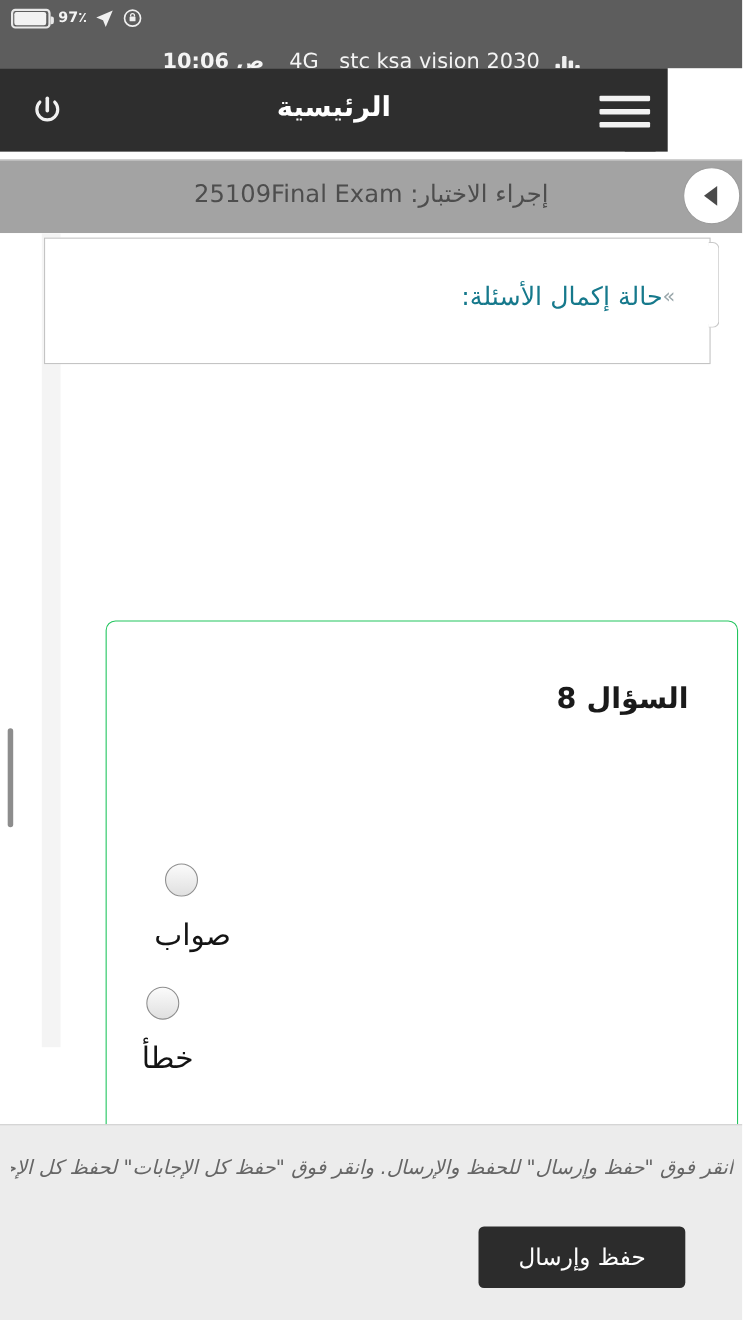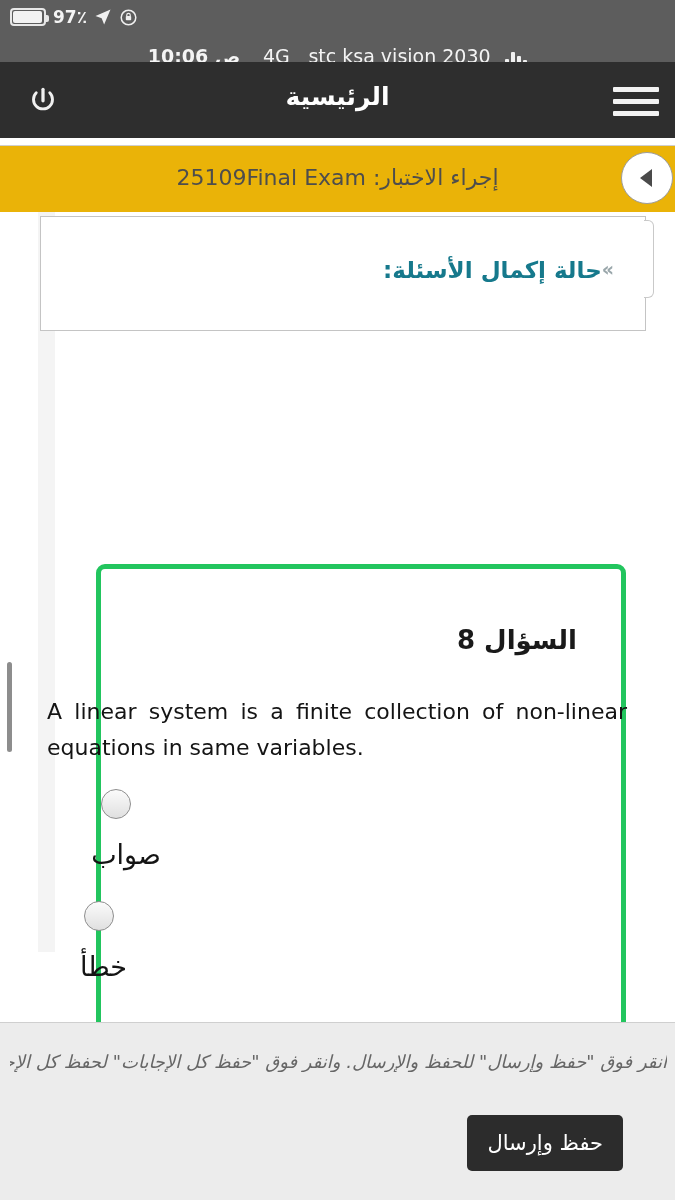--- a/index.html
+++ b/index.html
@@ -56,21 +56,21 @@
   }
   .battery i {
     position: absolute;
     left: 1px; top: 1px; bottom: 1px;
     width: 92%;
     background: #f2f2f2;
     border-radius: 2px;
     display: block;
   }
   .sb-batt-pct {
-    font-size: 17px;
+    font-size: 13px;
     font-weight: 600;
     letter-spacing: -0.4px;
     color: #f4f4f4;
     direction: ltr;
   }
   .sb-icon { display: inline-flex; align-items: center; }
 
   .sb-center {
     position: absolute;
     top: 6px;
@@ -99,21 +99,21 @@
   .lock-glyph {
     display: inline-block;
     vertical-align: -2px;
     margin-right: 5px;
   }
 
   
   .appbar {
     position: absolute;
     top: 62px; left: 0;
-    width: 675px;
+    width: 607px;
     height: 76px;
     background: #2e2e2e;
   }
   .appbar-title {
     position: absolute;
     left: 0; right: 0;
     top: 20px;
     text-align: center;
     color: #ffffff;
     font-size: 25px;
@@ -140,21 +140,21 @@
     background: #f2f2f2;
     border-radius: 1px;
   }
 
   
   .subbar {
     position: absolute;
     top: 145px; left: 0;
     width: 675px;
     height: 67px;
-    background: #eab308;
+    background: #a3a3a3;
     border-top: 1px solid #cfcfcf;
     padding-left: 14px;
   }
   .subbar-title {
     position: absolute;
     left: 0; right: 0;
     top: 19px;
     text-align: center;
     font-size: 22px;
     color: #4d4d4d;
@@ -243,42 +243,42 @@
     width: 10px; height: 78px;
     background: #ffffff;
     border: 1px solid #c9c9c9;
     border-left: none;
     border-radius: 0 6px 6px 0;
   }
   .status-heading {
     position: absolute;
     right: 22px; top: 40px;
     font-size: 23px;
-    font-weight: 700;
+    font-weight: 400;
     color: #16798c;
     direction: rtl;
     white-space: nowrap;
     cursor: pointer;
   }
   .chev-dbl {
     display: inline-block;
     color: #9aa7ab;
     font-size: 19px;
     margin-right: 9px;
     vertical-align: 2px;
   }
 
   
   .q-card {
     position: absolute;
     left: 96px; top: 352px;
-    width: 530px;
+    width: 575px;
     height: 575px;
     background: #ffffff;
-    border: 5px solid #22c55e;
+    border: 1px solid #22c55e;
     border-radius: 9px;
   }
 
   .q-title {
     position: absolute;
     right: 44px; top: 56px;
     font-size: 26px;
     font-weight: 700;
     color: #1a1a1a;
     direction: rtl;
@@ -382,21 +382,21 @@
     display: flex;
     flex-direction: row;
     gap: 22px;
     direction: rtl;
   }
   .btn-dark {
     background: #2c2c2c;
     color: #ffffff;
     border: none;
     border-radius: 5px;
-    padding: 16px 20px;
+    padding: 16px 36px;
     font-size: 21px;
     cursor: pointer;
     direction: rtl;
     font-family: inherit;
   }
   .btn-light {
     background: #d9d9d9;
     color: #4a4a4a;
     border: none;
     border-radius: 5px;
@@ -482,21 +482,20 @@
       <div class="status-heading">
         <span class="chev-dbl">»</span><span>حالة إكمال الأسئلة:</span>
       </div>
     </div>
     <div class="status-card-shadow"></div>
 
     <div class="q-card">
 
       <div class="q-title">السؤال 8</div>
 
-      <div class="q-text">A linear system is a finite collection of non-linear equations in same variables.</div>
 
       <div class="options">
 
         <label class="opt" style="top:0; right:-10px;">
           <span class="radio"></span>
           <span class="opt-label" style="top:50px; right:-30px;">صواب</span>
         </label>
 
         <label class="opt" style="top:112px; right:7px;">
           <span class="radio"></span>

